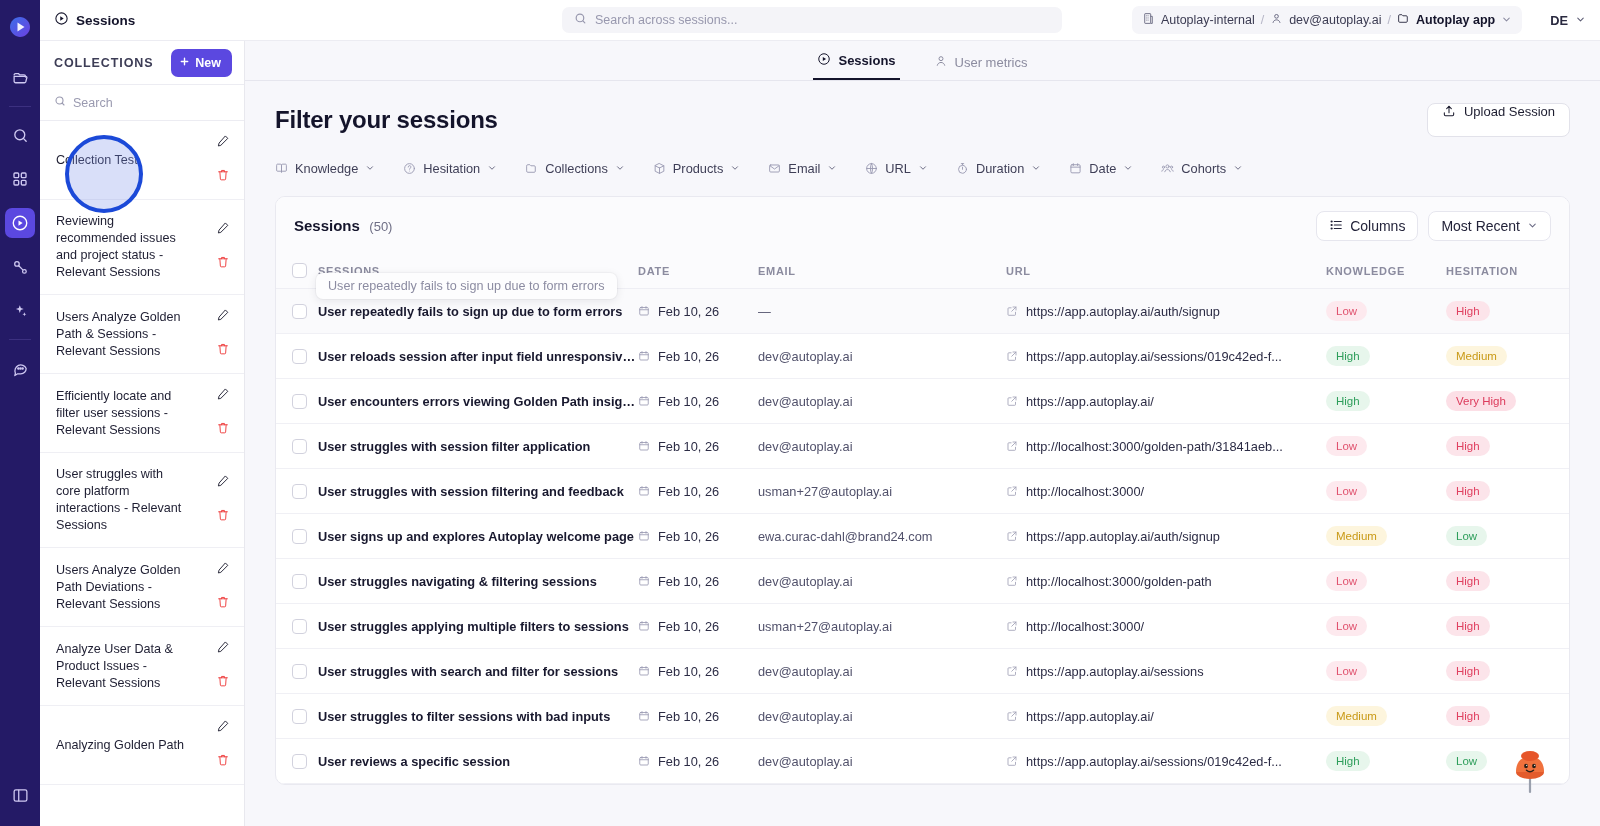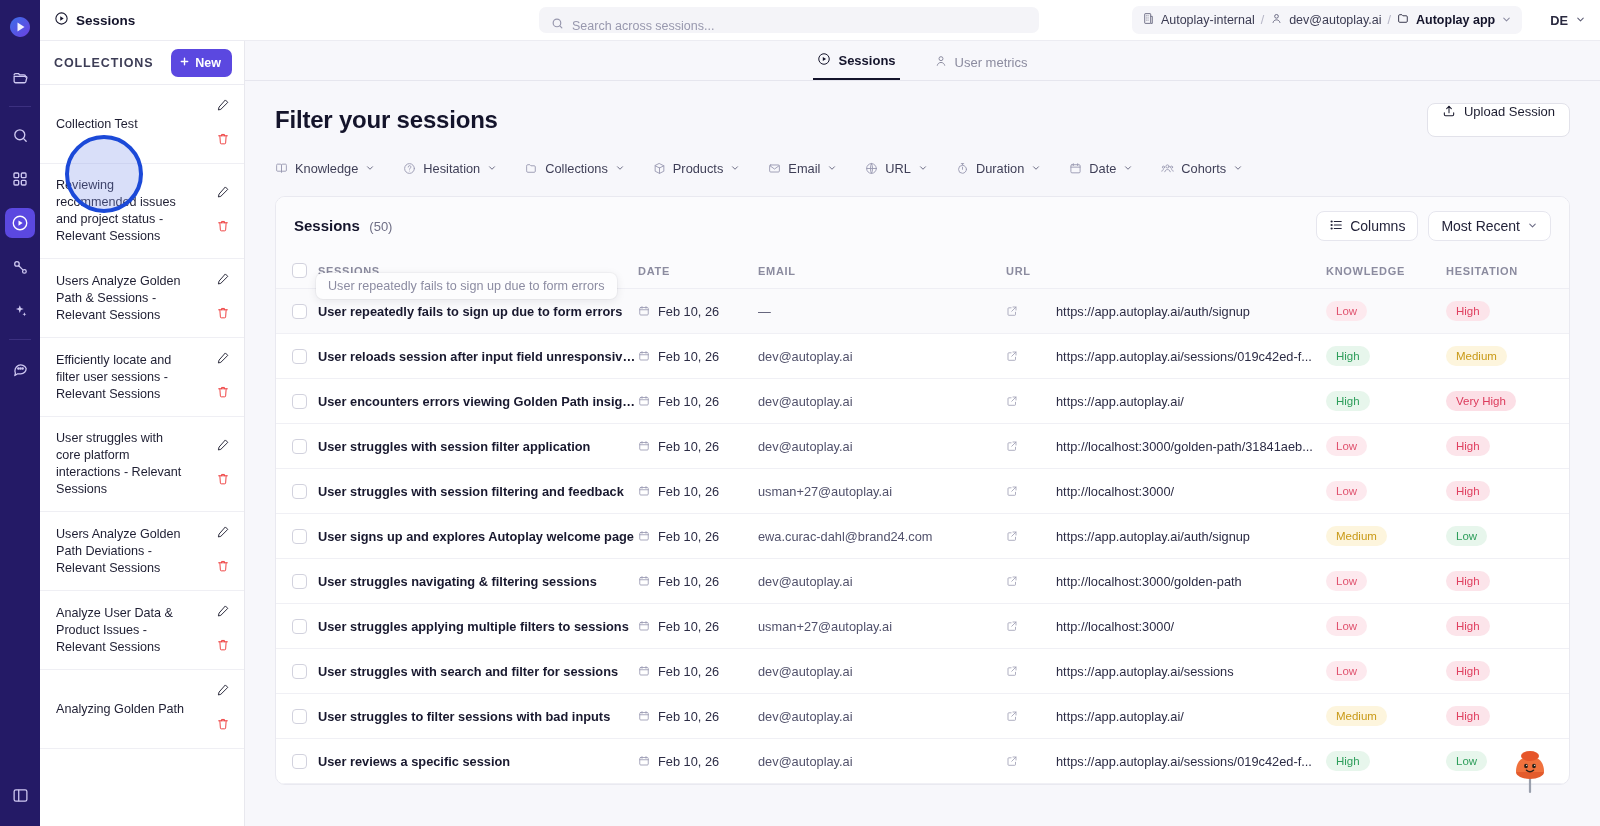--- a/index.html
+++ b/index.html
@@ -76,23 +76,23 @@
   
   .main { flex: 1; display: flex; flex-direction: column; min-width: 0; }
 
   .topbar {
     height: 41px; background: #fff; border-bottom: 1px solid #ececf2;
     display: flex; align-items: center; padding: 0 14px;
     position: absolute; left: 40px; top: 0; right: 0; z-index: 5;
   }
   .tb-title { display: flex; align-items: center; gap: 7px; font-size: 13.5px; font-weight: 600; color: #14142b; }
   .global-search {
-    position: absolute; left: 499px; width: 500px;
+    position: absolute; left: 522px; width: 500px;
     height: 26px; background: #f4f4f8; border-radius: 7px;
-    display: flex; align-items: flex-end; gap: 8px; padding: 0 12px;
+    display: flex; align-items: center; gap: 8px; padding: 0 12px;
     color: #9898ae; font-size: 12.5px; cursor: text;
   }
   .breadcrumb {
     margin-left: auto; display: flex; align-items: center; gap: 6px;
     background: #f5f5f9; border-radius: 7px; height: 28px; padding: 0 10px;
     font-size: 12.5px; color: #3b3b52; cursor: pointer;
   }
   .bc-sep { color: #b5b5c6; }
   .bc-strong { font-weight: 700; color: #14142b; }
   .user-chip {
@@ -165,21 +165,21 @@
   tbody td {
     padding: 12px 0; font-size: 12.8px; color: #20203a;
     border-bottom: 1px solid #f0f0f5; vertical-align: middle;
   }
   tbody tr.first td { background: #fafafc; }
   tbody td.c-chk { padding-left: 16px; }
   .cellflex { display: flex; align-items: center; gap: 8px; }
   .sess-name { font-weight: 600; color: #18182e; white-space: nowrap; overflow: hidden; text-overflow: ellipsis; }
   .muted { color: #51516b; }
   .date-txt { color: #2c2c45; }
-  .url-txt { color: #2c2c45; white-space: nowrap; overflow: hidden; text-overflow: ellipsis; margin-left: 30px; }
+  .url-txt { color: #2c2c45; white-space: nowrap; overflow: hidden; text-overflow: ellipsis; }
   .tiny-ico { color: #a0a0b6; display: flex; flex: 0 0 auto; }
   .chk {
     width: 15px; height: 15px; border: 1.4px solid #d2d2de;
     border-radius: 4px; background: #fff; cursor: pointer; display: block;
   }
   .badge {
     display: inline-block; padding: 3px 10px; border-radius: 11px;
     font-size: 11.5px; font-weight: 500; line-height: 14px; text-align: right;
   }
   .b-low-r  { background: #fde9ee; color: #e0536f; }
@@ -289,20 +289,29 @@
     <div class="sb-title2">
       <span class="sb-label">COLLECTIONS</span>
       <button class="btn-new">
         <span>
           <svg width="11" height="11" viewBox="0 0 24 24" fill="none" stroke="currentColor" stroke-width="3" stroke-linecap="round">
               <path d="M12 5v14M5 12h14"></path>
             </svg>
         </span>
         <span>New</span>
       </button>
+    </div>
+    <div class="sb-search">
+      <span>
+        <svg width="12" height="12" viewBox="0 0 24 24" fill="none" stroke="currentColor" stroke-width="2.2" stroke-linecap="round">
+            <circle cx="11" cy="11" r="7"></circle>
+            <path d="M20 20l-3.6-3.6"></path>
+          </svg>
+      </span>
+      <span>Search</span>
     </div>
     <div class="sb-list" id="sb-list">
         <div class="sb-item">
           <div class="sb-item-label">Collection Test</div>
      <div class="sb-actions">
        <span class="ic-edit"><svg width="14" height="14" viewBox="0 0 24 24" fill="none" stroke="#2c2c3d" stroke-width="1.7" stroke-linecap="round" stroke-linejoin="round">
                 <path d="M16.5 3.8l3.7 3.7L8.3 19.4 4 20.5l1.1-4.3z"></path>
               </svg></span>
        <span class="ic-trash"><svg width="14" height="14" viewBox="0 0 24 24" fill="none" stroke="#ef4444" stroke-width="1.7" stroke-linecap="round" stroke-linejoin="round">
                 <path d="M4.5 6.5h15"></path>

